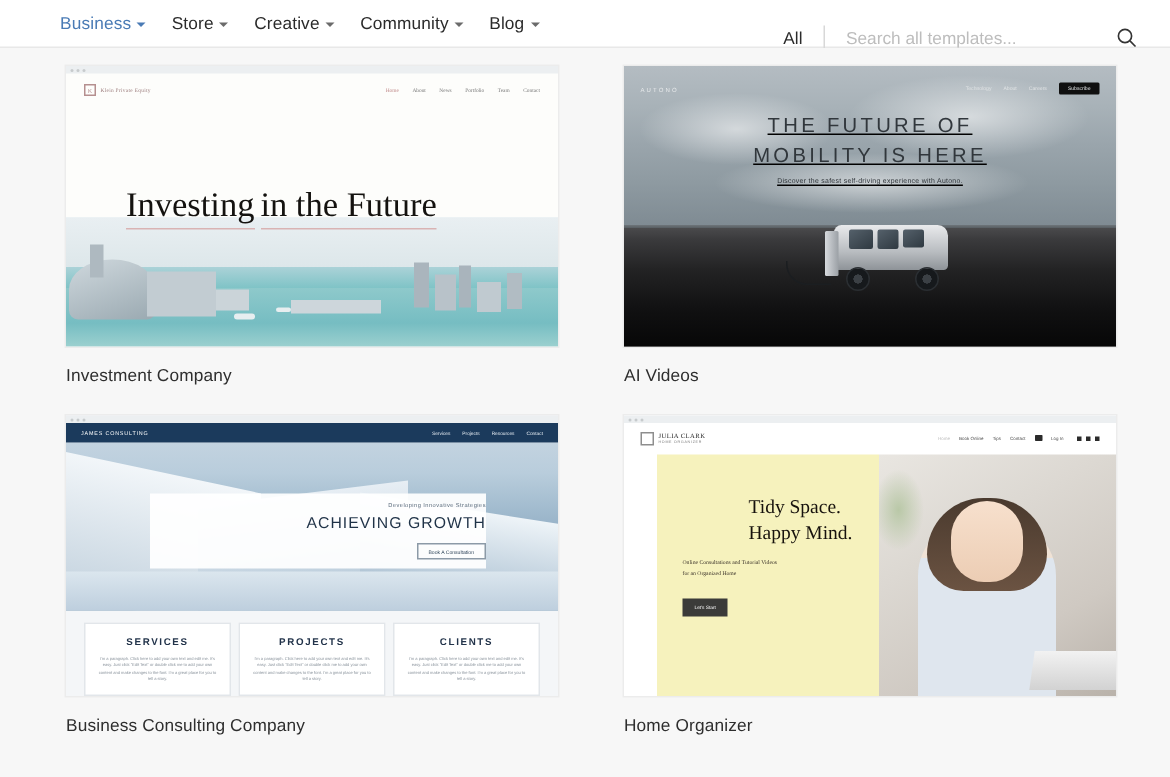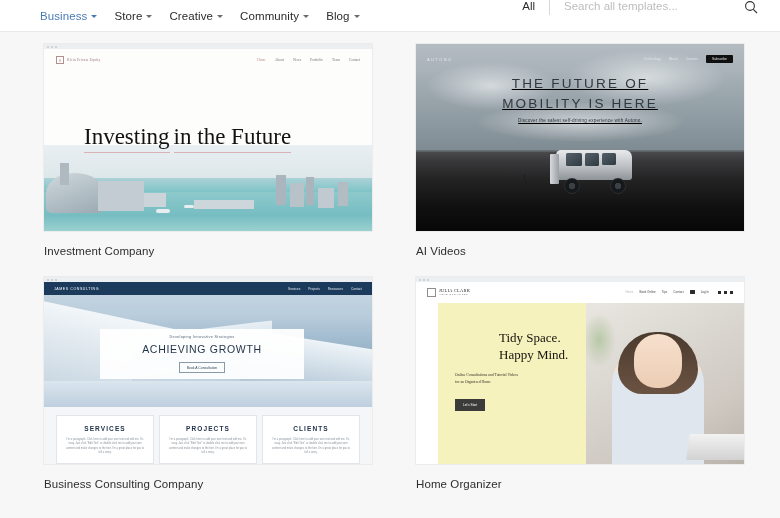--- a/index.html
+++ b/index.html
@@ -29,21 +29,21 @@
     display: inline-block; width: 0; height: 0;
     border-left: 3px solid transparent;
     border-right: 3px solid transparent;
     border-top: 3.5px solid #6b6b6b;
     margin-top: 2px;
   }
   .nav-item.active .caret { border-top-color: #4a7bb5; }
 
   .nav-right {
     position: absolute; right: 22px; top: 0; height: 32px;
-    display: flex; align-items: flex-start; gap: 0;
+    display: flex; align-items: flex-end; gap: 0;
   }
   .filter-all { font-size: 11.5px; color: #2b2b2b; cursor: pointer; padding-right: 14px; }
   .vdivider { width: 1px; height: 15px; background: #d8d8d8; }
   .search-input {
     border: none; outline: none; background: transparent;
     font-family: "Liberation Sans", sans-serif;
     font-size: 11.5px; color: #333; width: 160px;
     margin-left: 14px;
   }
   .search-input::placeholder { color: #bdbdbd; }
@@ -187,23 +187,23 @@
   }
   .c3-brand { font-size: 3.6px; color:#fff; letter-spacing: .55px; }
   .c3-menu { margin-left:auto; display:flex; gap: 8px; }
   .c3-menu span { font-size: 3.2px; color:#e2e9f0; }
   .c3-photo {
     position:absolute; top:18px; left:0; width:100%; height:112px; overflow:hidden;
     background: linear-gradient(to bottom,#c3d3e0 0%, #b9cddc 18%, #9fb9cd 42%, #8da9c1 62%, #7d9cb5 100%);
   }
   .mtn { position:absolute; background:#e9eff4; }
   .c3-overlay {
-    position:absolute; top:52px; left:56px; width:204px; height:50px;
+    position:absolute; top:52px; left:56px; width:224px; height:50px;
     background: rgba(255,255,255,0.93); z-index: 7;
-    display:flex; flex-direction:column; align-items:center; justify-content:center;
+    display:flex; flex-direction:column; align-items:flex-end; justify-content:center;
   }
   .c3-kicker { font-size: 3.8px; color:#5a6b7c; letter-spacing:.3px; }
   .c3-title { font-size: 10.5px; color:#1f3category; }
   .c3-title { font-size: 10.5px; color:#1f3247; letter-spacing: .7px; margin-top: 4px; }
   .c3-cta {
     margin-top: 7px; border:0.7px solid #8c9aa7; color:#33485d;
     font-size: 3.4px; padding: 2.6px 7px;
   }
   .c3-cols {
     position:absolute; top:138px; left:0; width:100%; height:49px;

